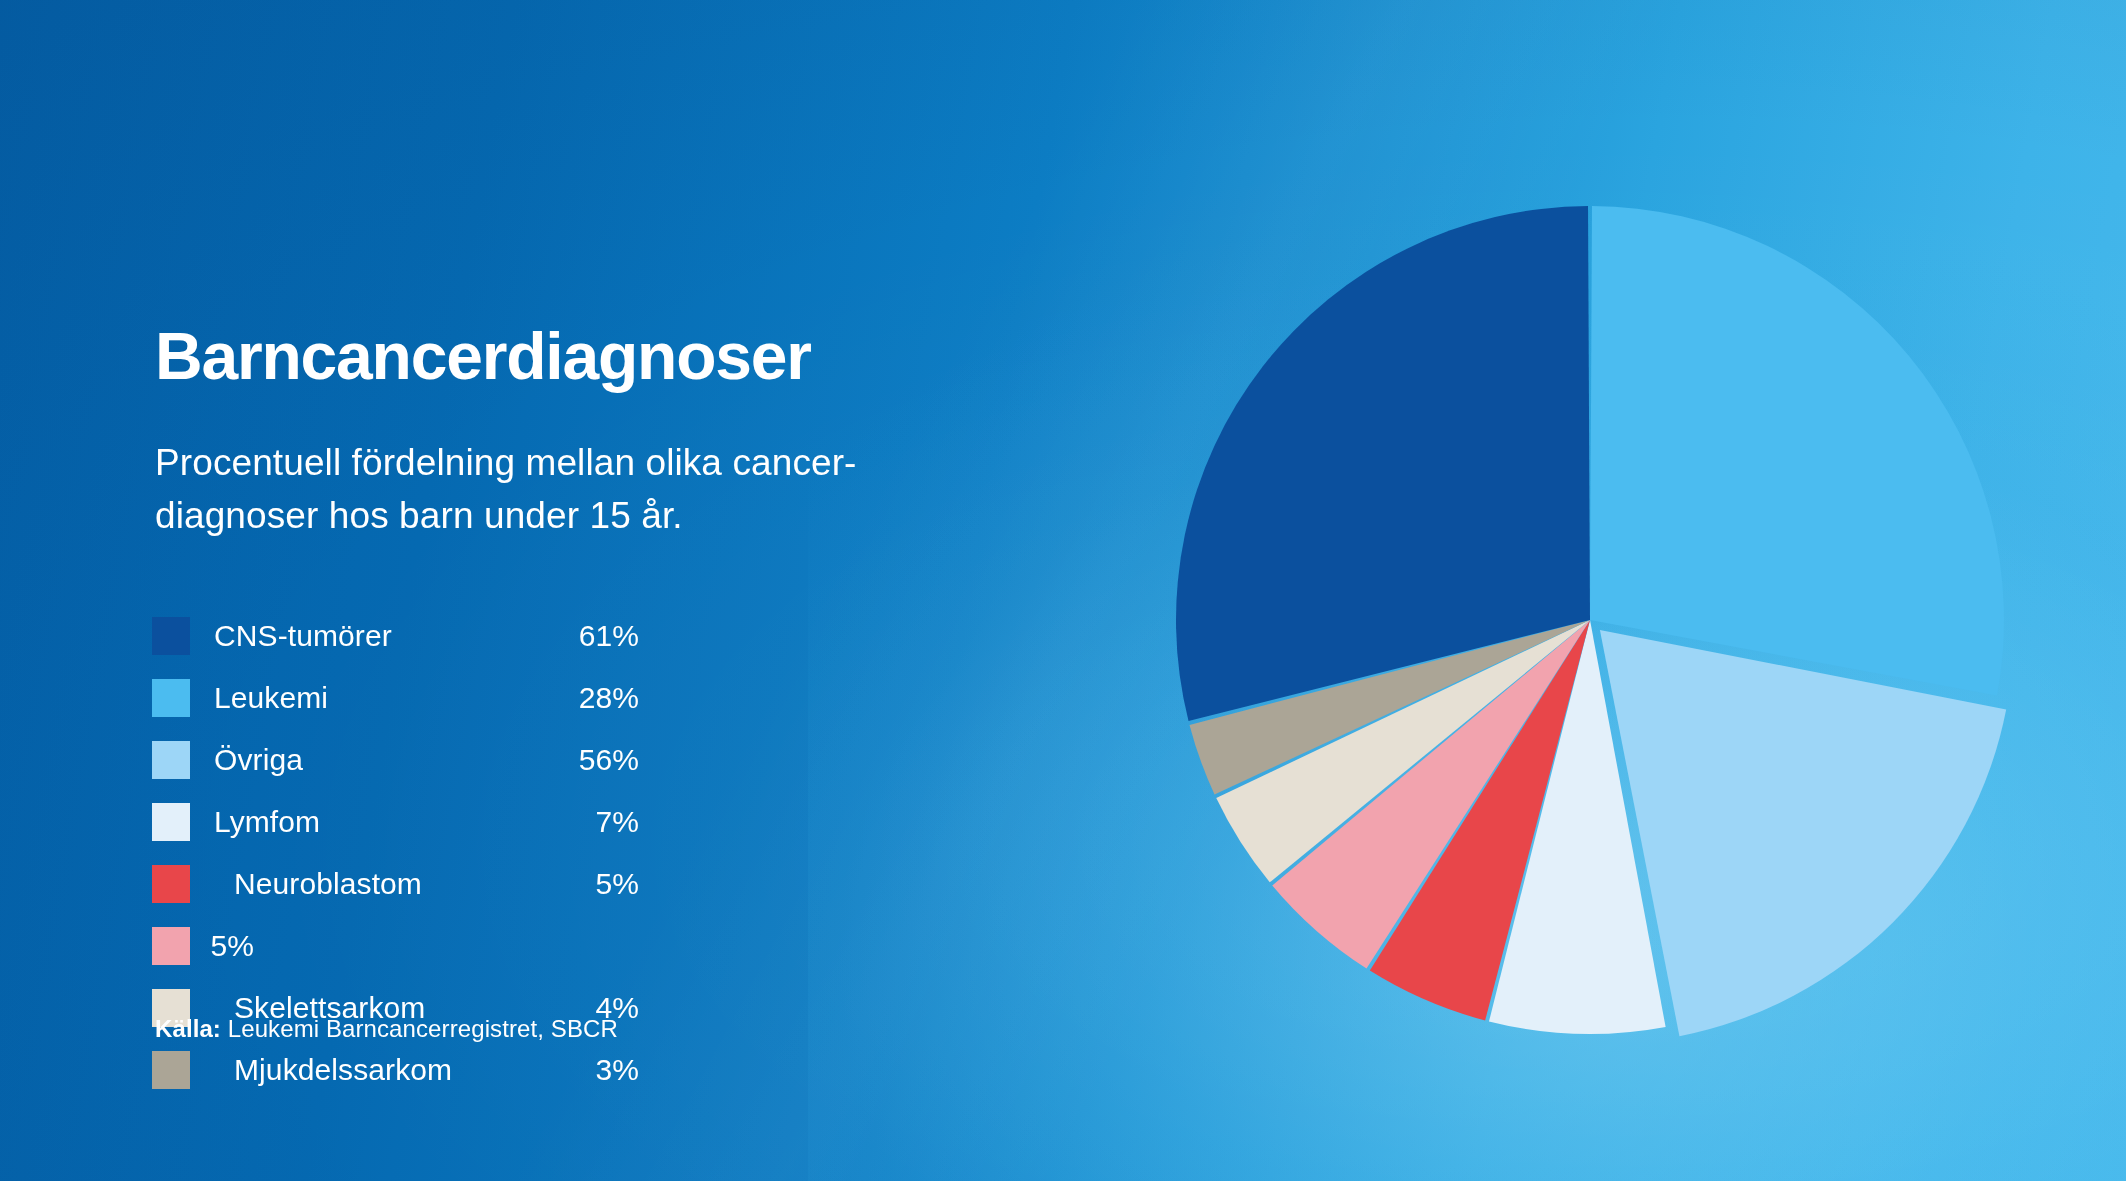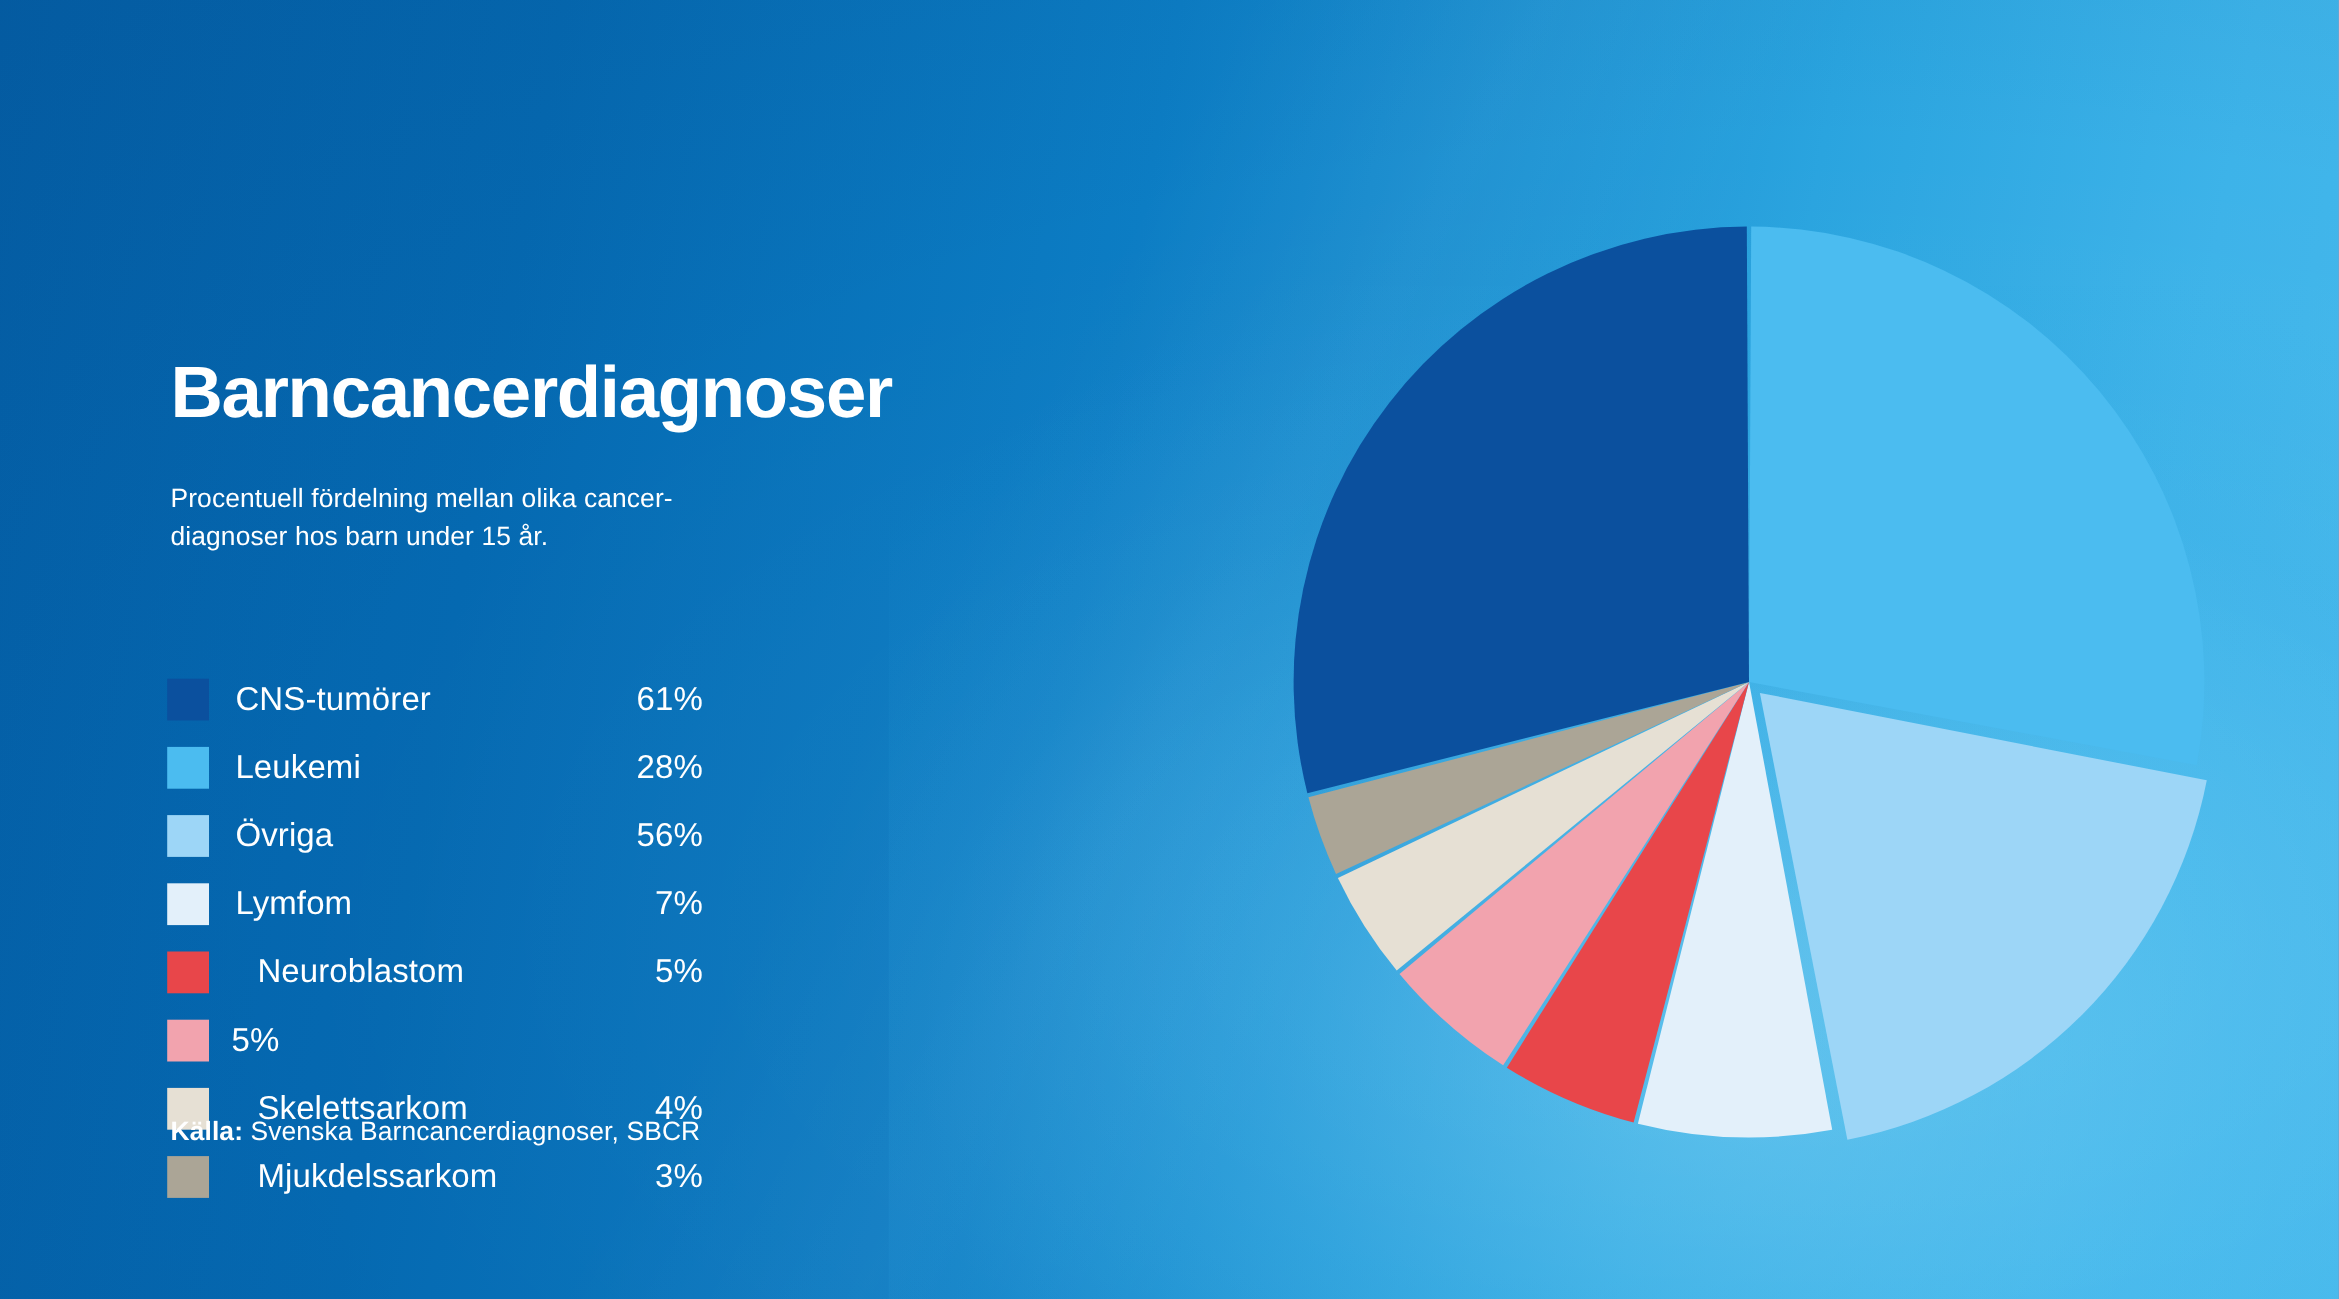--- a/index.html
+++ b/index.html
@@ -69,21 +69,21 @@
     font-weight:bold;
     letter-spacing:-1.2px;
     color:#FFFFFF;
     white-space:nowrap;
     line-height:1.05;
   }
   .subtitle {
     position:absolute;
     left:3px; top:437px;
     width:740px;
-    font-size:24px;
+    font-size:37px;
     font-weight:400;
     line-height:1.42;
     color:#FFFFFF;
     letter-spacing:0.1px;
   }
 
   
   .legend {
     position:absolute;
     left:0px; top:605px;
@@ -204,21 +204,21 @@
         <div class="legend-row">
           <span class="legend-swatch" style="background: rgb(171, 165, 150);"></span>
           <span class="legend-label">Mjukdelssarkom</span>
           <span class="legend-value">3%</span>
         </div>
       </div>
 
     </div>
 
     <div class="source">
-      <b>Källa:</b><span class="src-text"> Svenska Barncancerdiagnoser, SBCR</span>
+      <b>Källa:</b><span class="src-text"> Leukemi Barncancerregistret, SBCR</span>
     </div>
 
   </div>
 
   <div class="pie-wrap">
     <svg class="pie" viewBox="0 0 1000 1000">
       <g id="pie-slices">
           <path d="M 500.000 500.000 L 501.987 86.005 A 414 414 0 0 1 907.035 575.623 Z" fill="#4BBCF0"></path>
           <path d="M 509.899 509.899 L 916.189 589.426 A 414 414 0 0 1 589.426 916.189 Z" fill="#9DD6F7"></path>
           <path d="M 500.000 500.000 L 575.623 907.035 A 414 414 0 0 1 398.968 901.483 Z" fill="#E3F0FA"></path>

